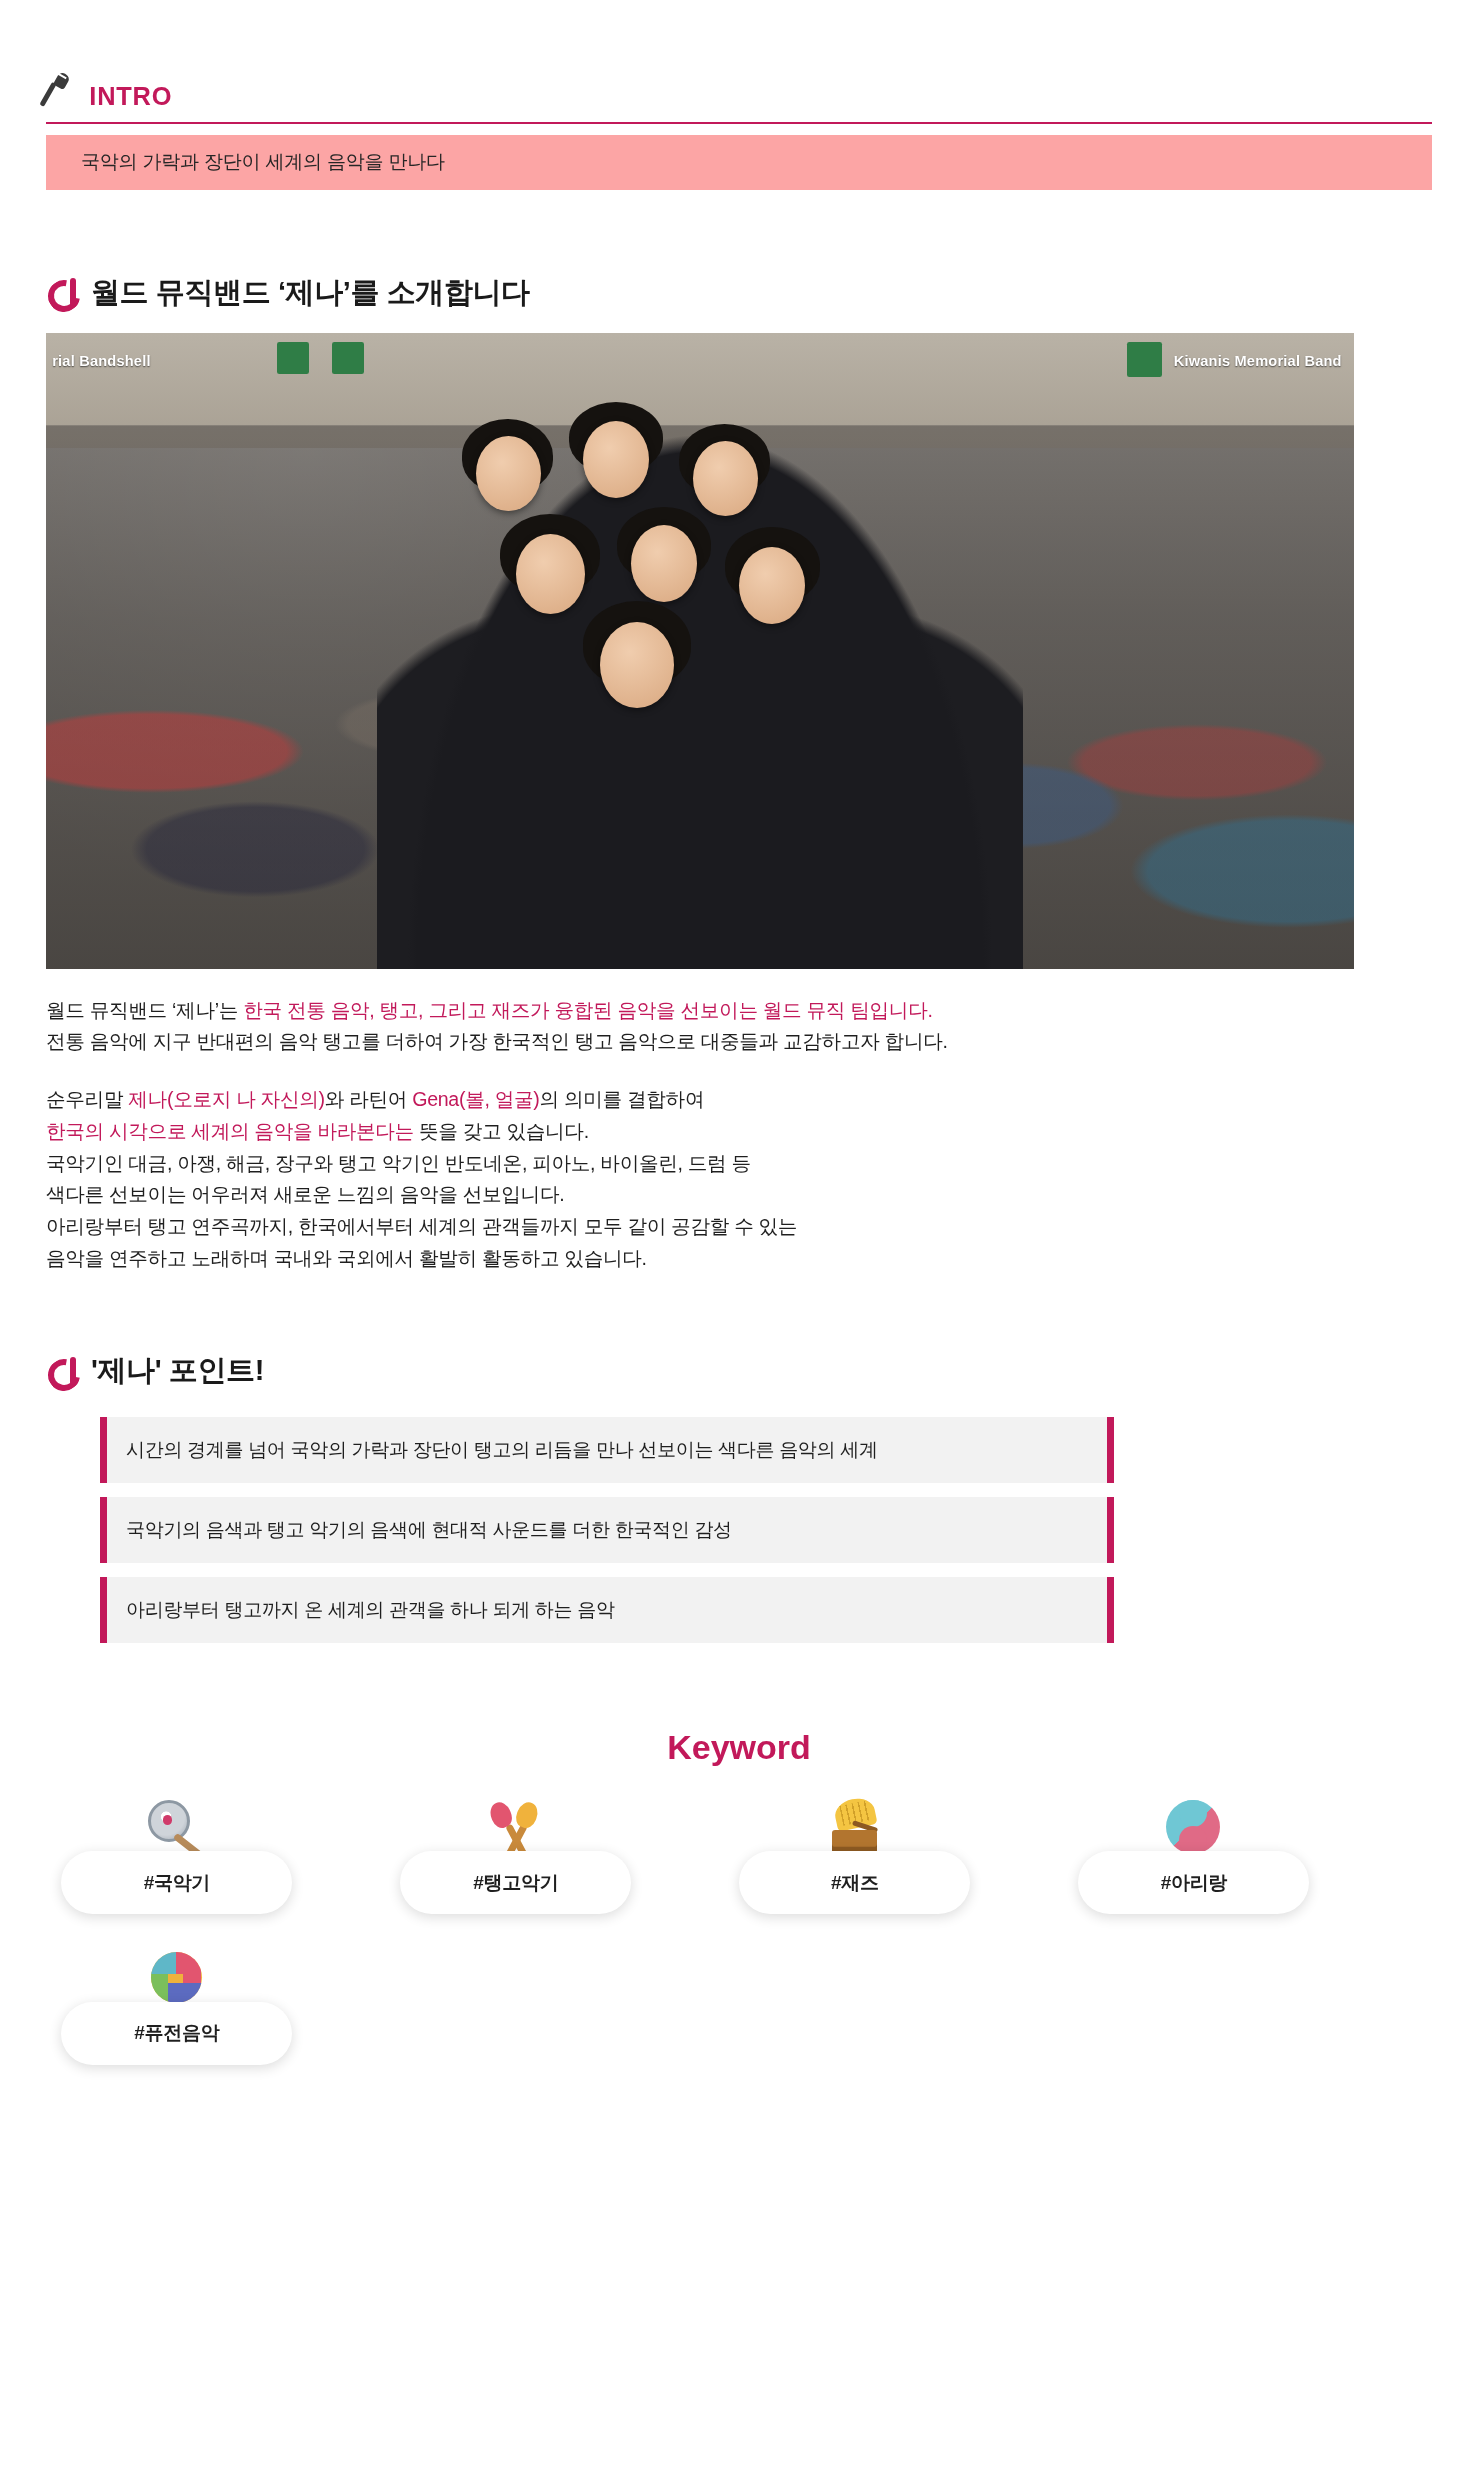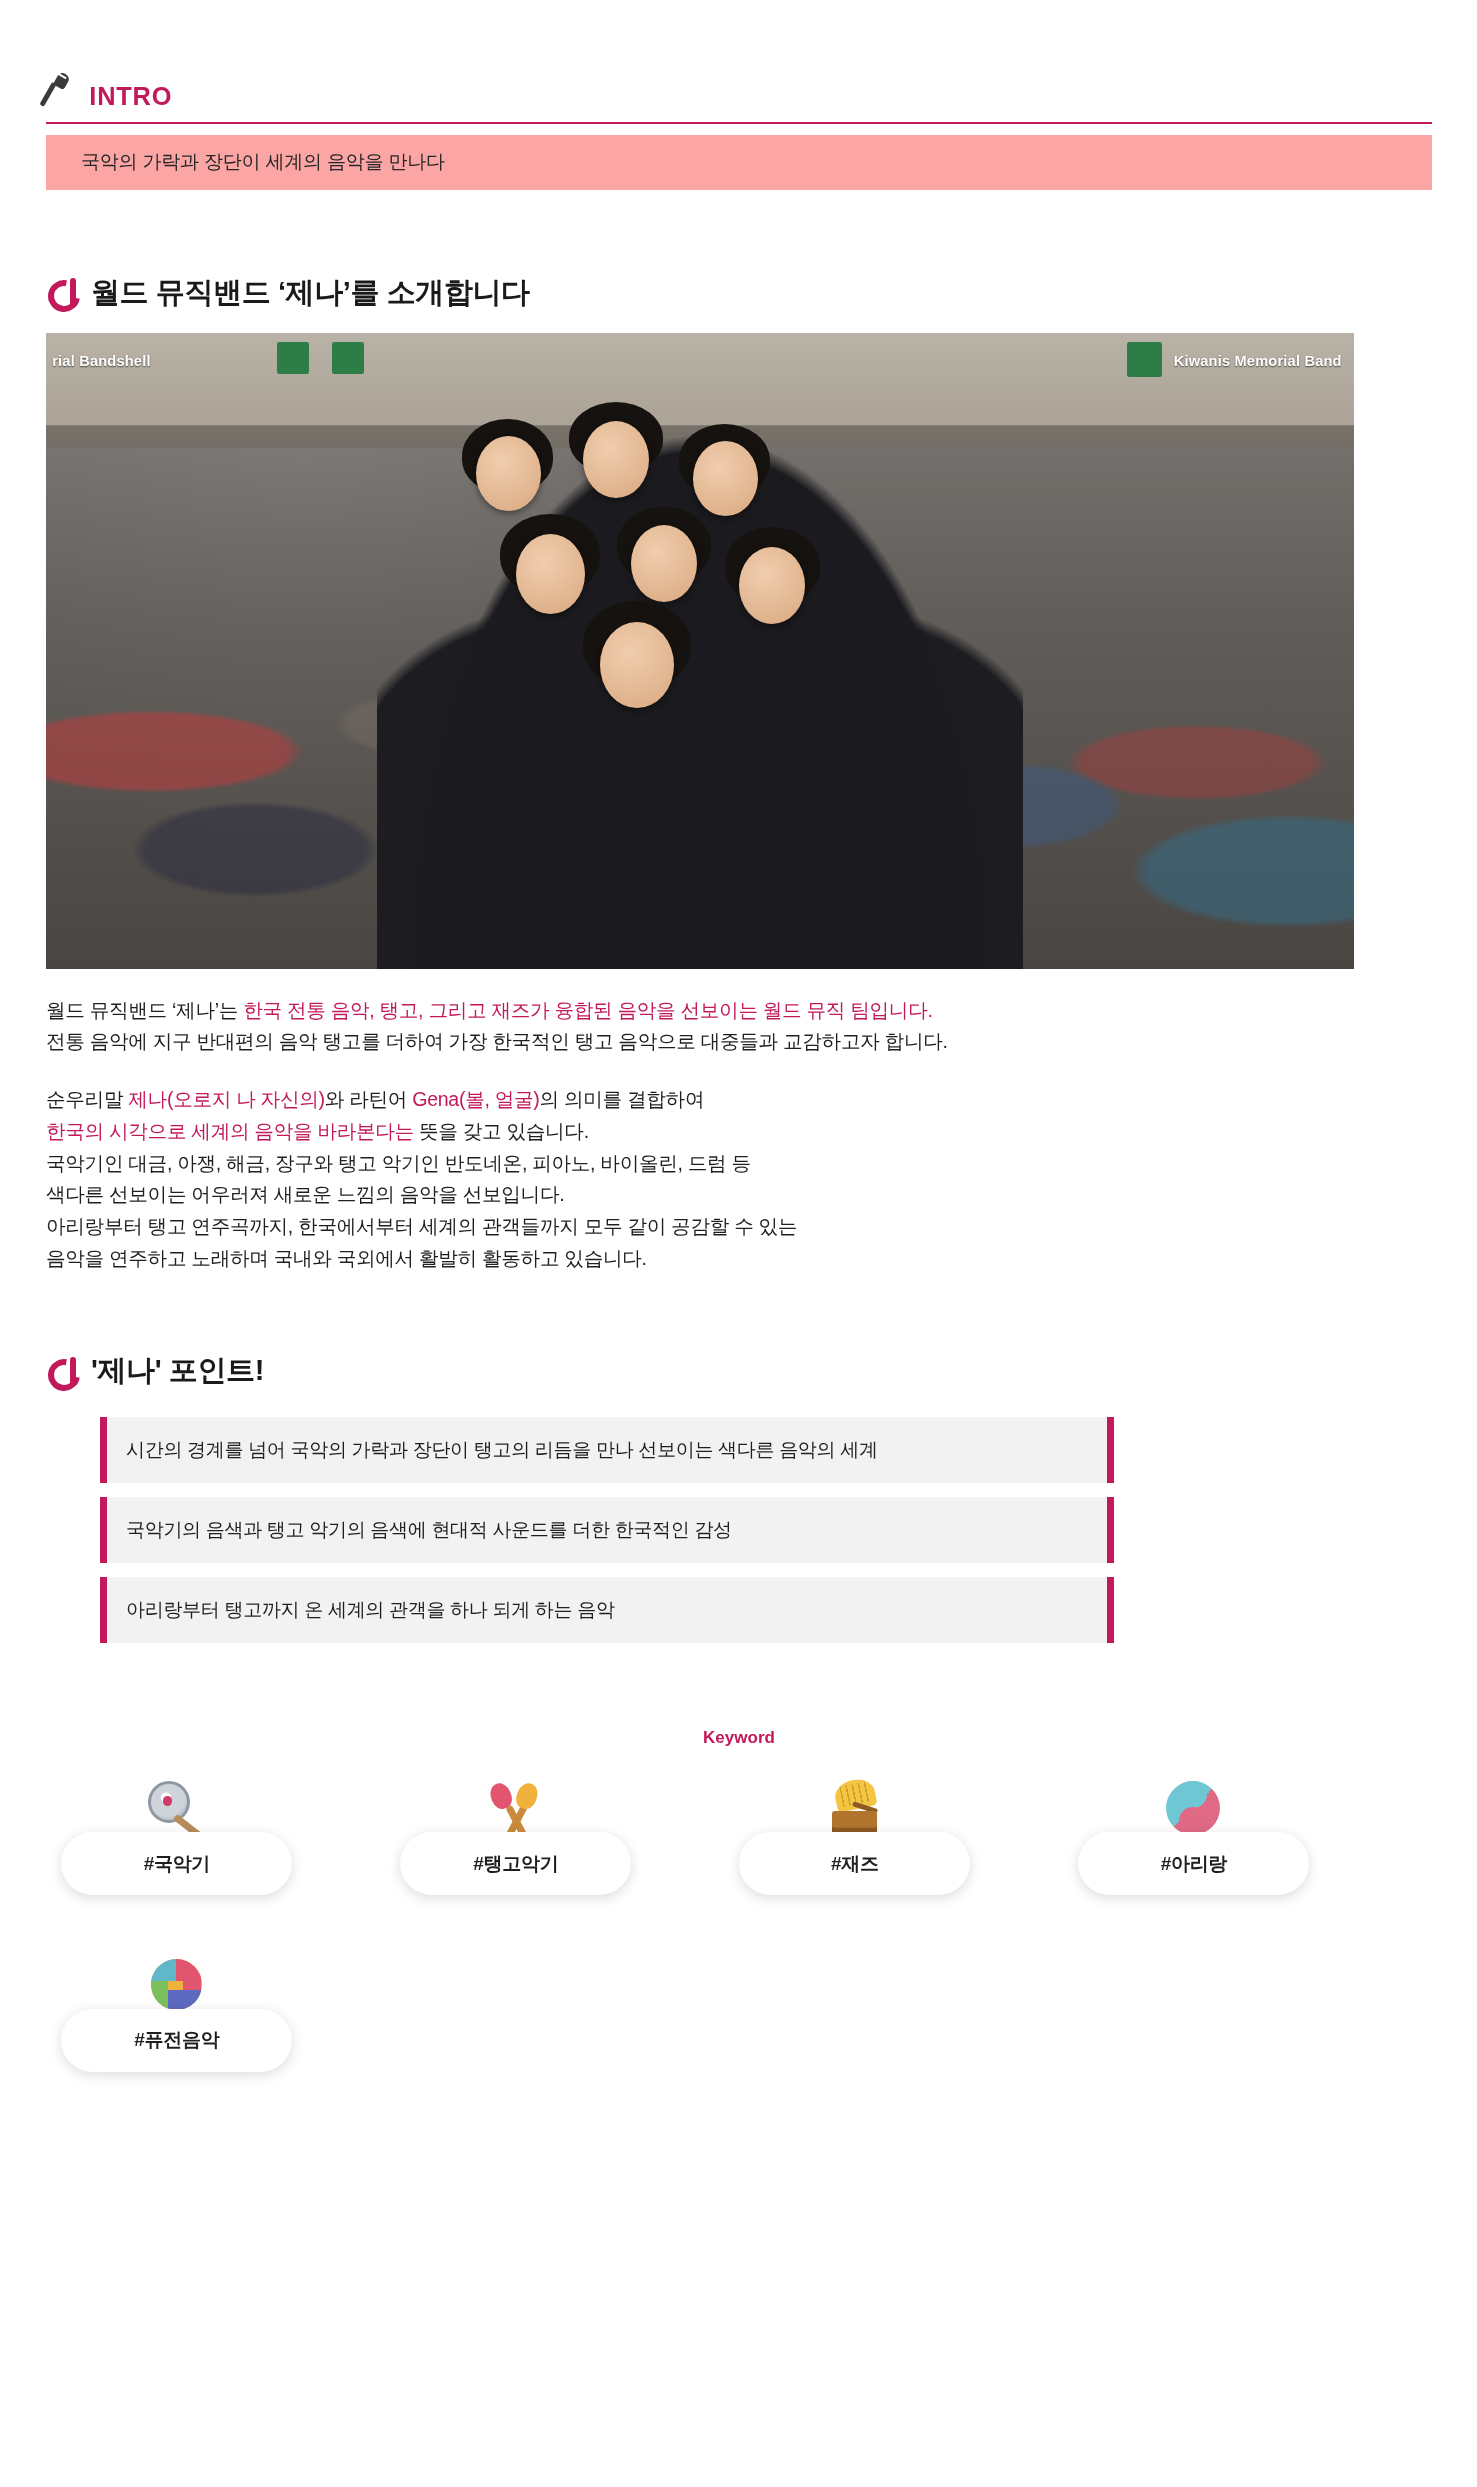--- a/index.html
+++ b/index.html
@@ -262,31 +262,31 @@
   .point-text {
     font-size: 19px;
     color: #1f1f1f;
     letter-spacing: -0.3px;
   }
 
   
   .keyword-title {
     text-align: center;
     margin-top: 85px;
-    font-size: 17px;
+    font-size: 34px;
     font-weight: bold;
     color: #c2195a;
   }
   .keyword-grid {
     margin-top: 28px;
     display: grid;
     grid-template-columns: repeat(4, 339px);
     justify-content: start;
     padding-left: 15.4px;
-    row-gap: 58px;
+    row-gap: 32px;
   }
   .kw-item {
     width: 231px;
     display: flex;
     flex-direction: column;
     align-items: center;
   }
   .kw-icon {
     width: 74px;
     height: 74px;

